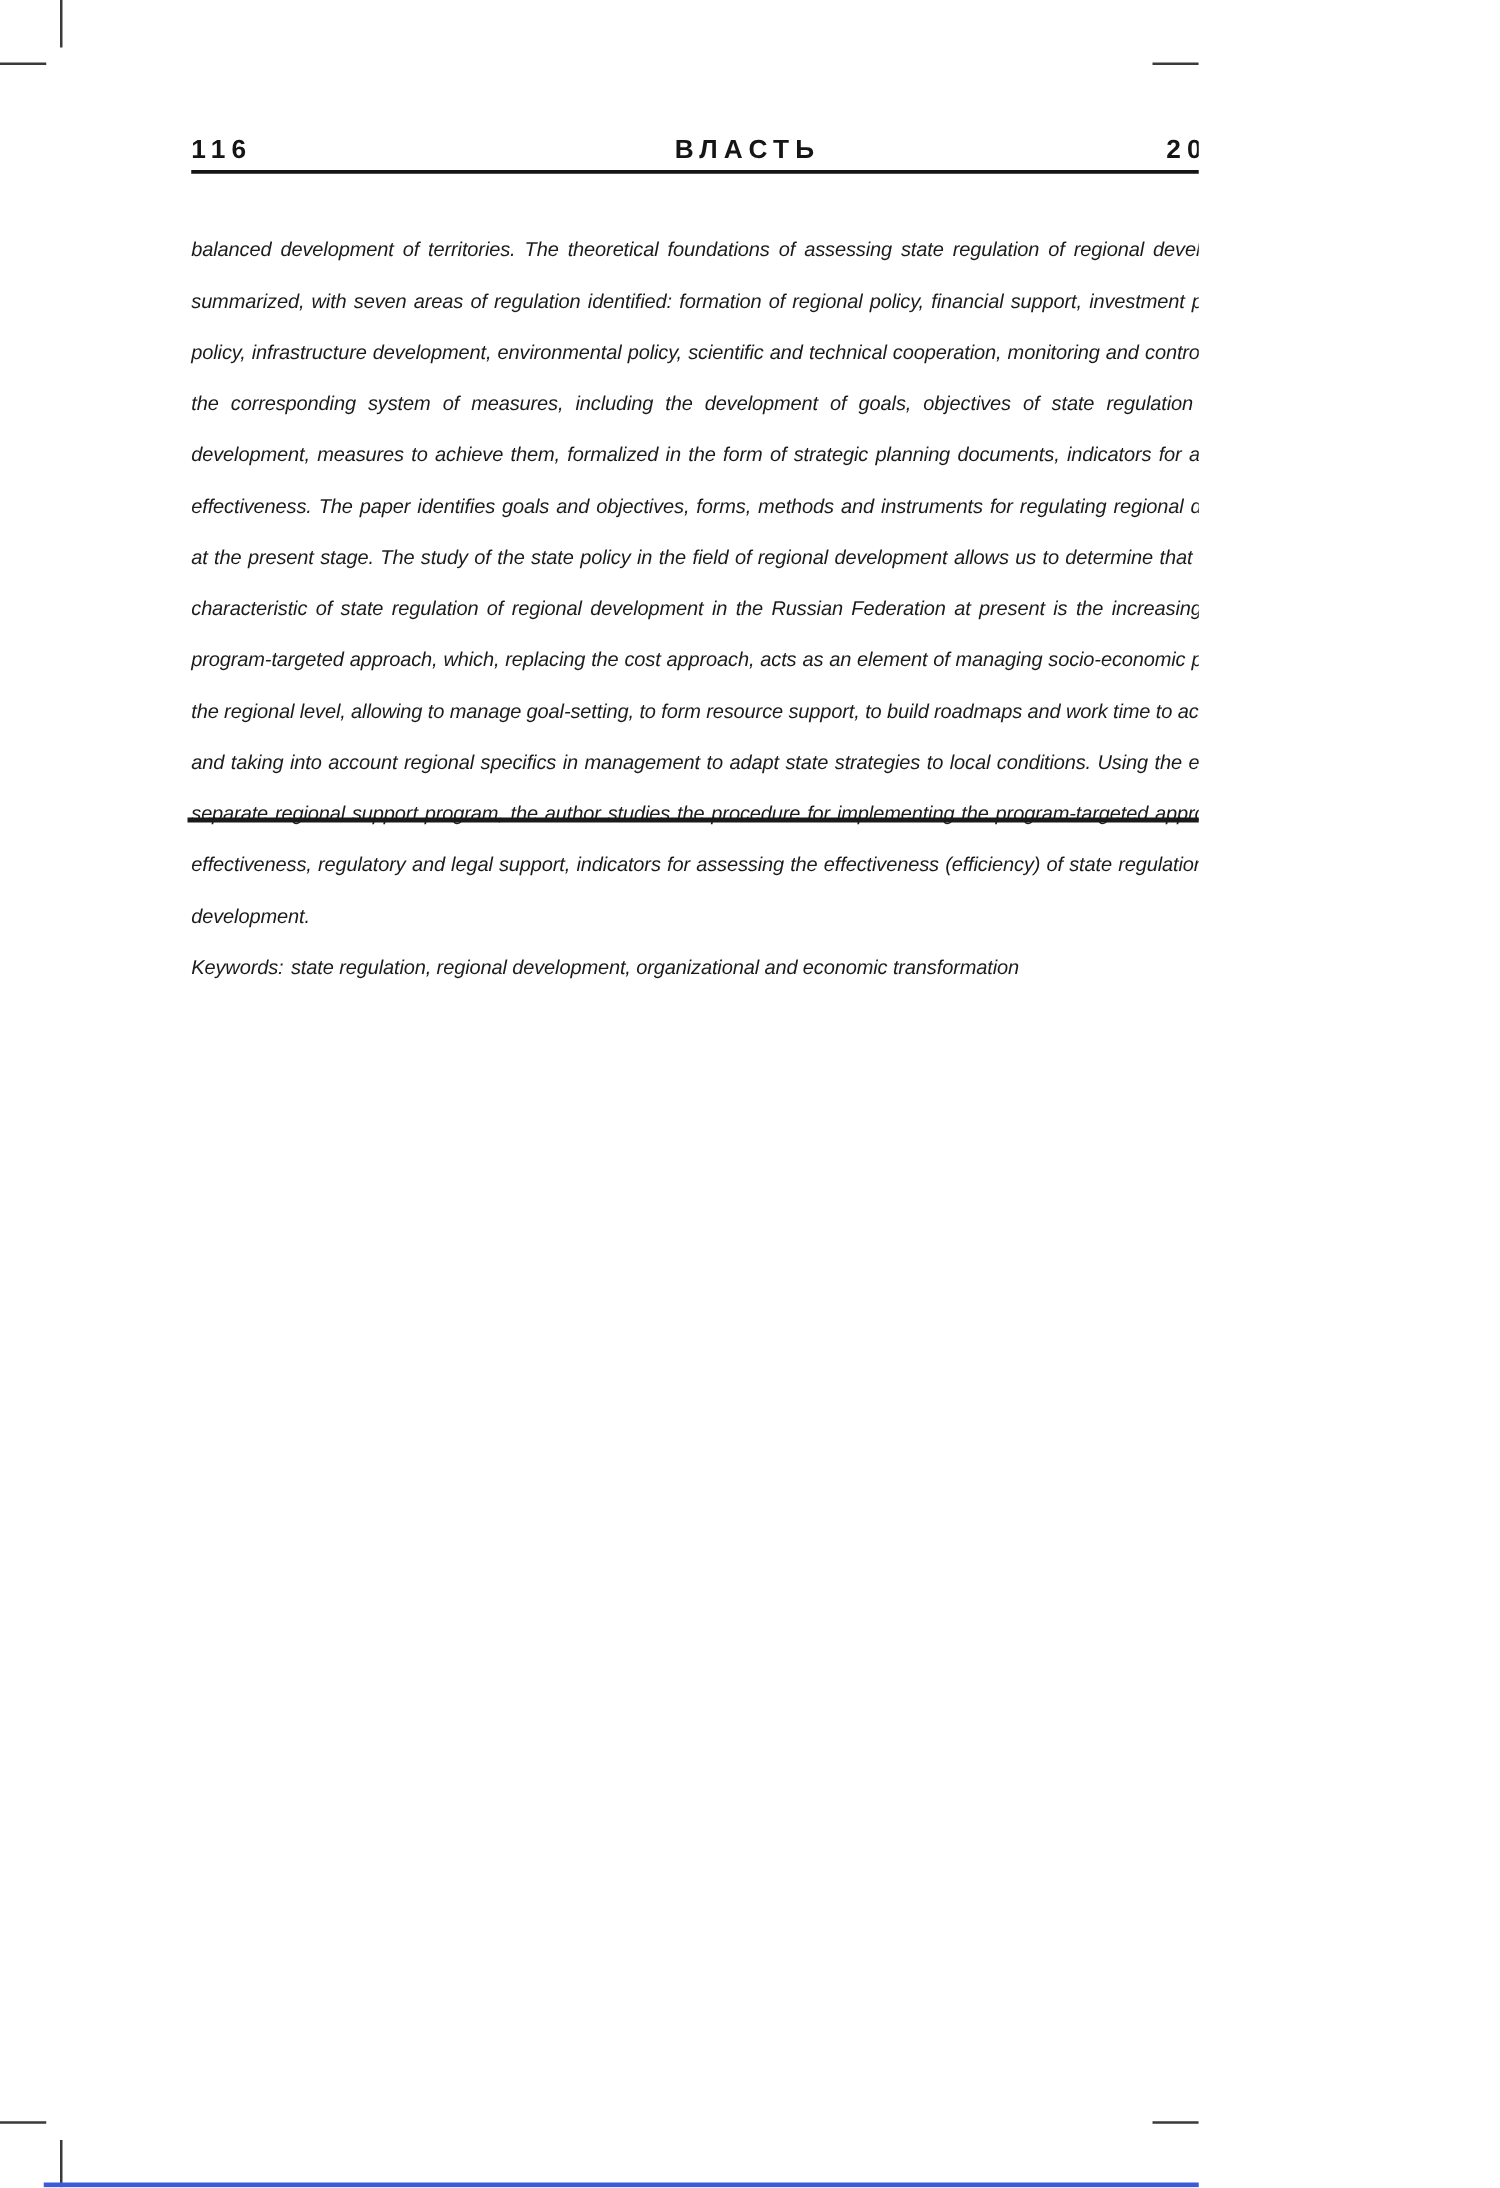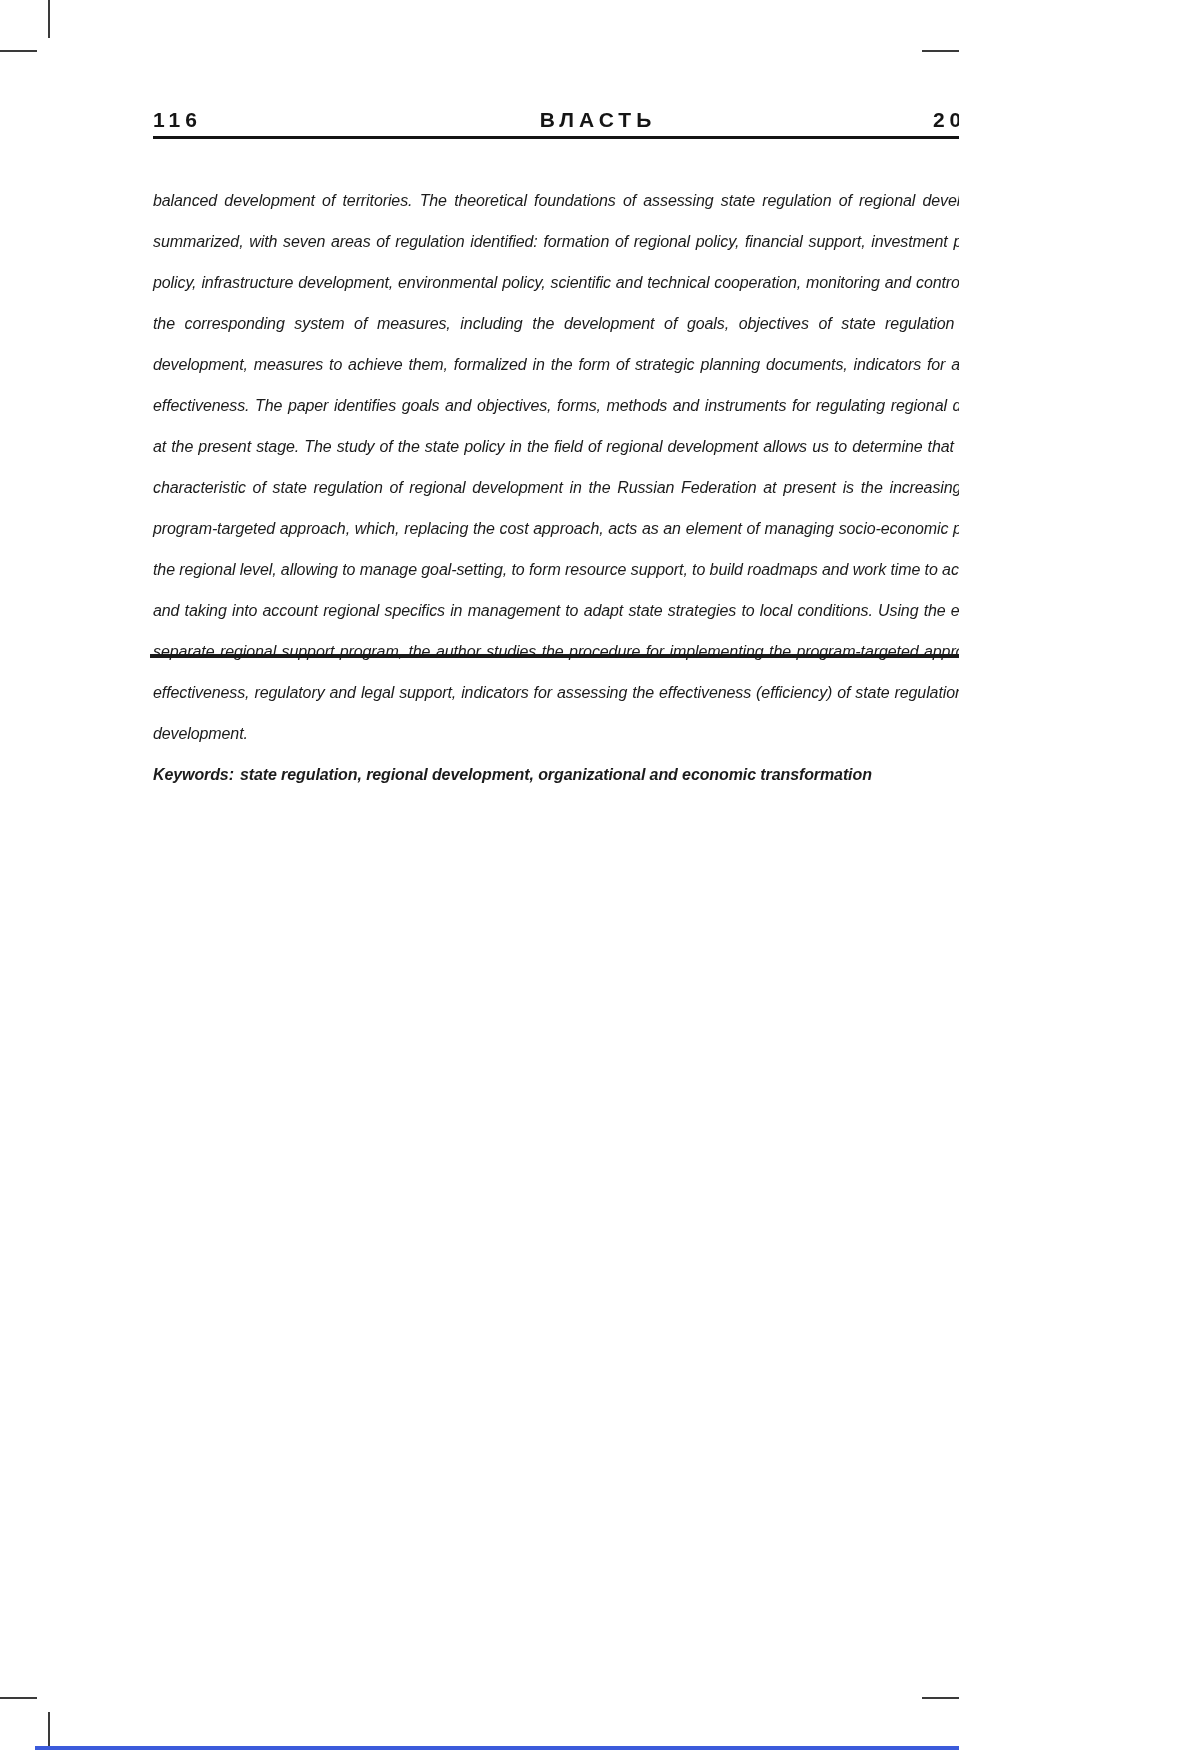--- a/index.html
+++ b/index.html
@@ -50,22 +50,22 @@
     width: 890px;
     top: 180px;
     font-style: italic;
     font-size: 16px;
     line-height: 41px;
     letter-spacing: -0.1px;
     text-align: justify;
     color: #1b1b1b;
   }
   .keywords { margin-top: 0; text-align: left; }
-  .keywords .kw-label { font-weight: 700; font-style: italic; }
-  .keywords .kw-text  { font-style: italic; margin-left: 6px; font-weight: bold; }
+  .keywords .kw-label { font-weight: 400; font-style: italic; }
+  .keywords .kw-text  { font-style: italic; margin-left: 6px; }
 
   
   .section-divider {
     position: absolute;
     left: 150px;
     width: 895px;
     top: 654px;
     height: 4px;
     background: #1a1a1a;
   }

